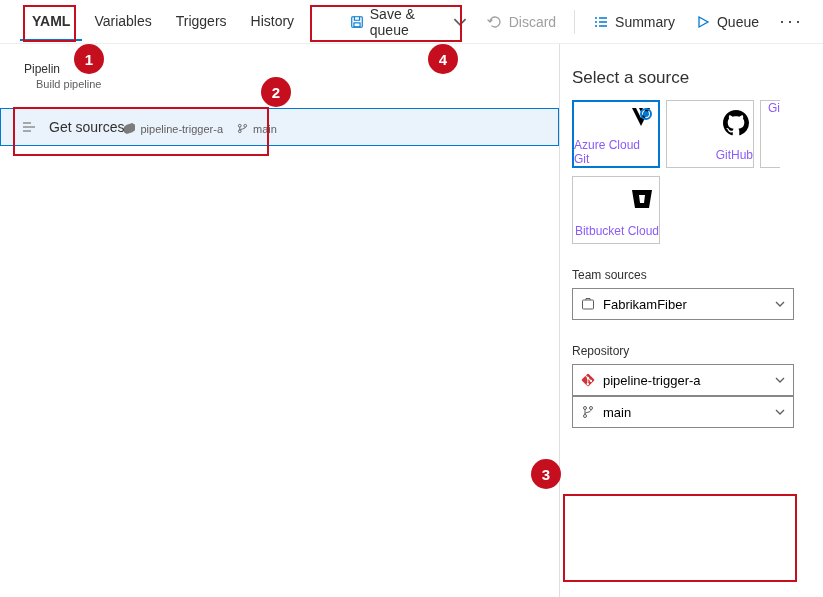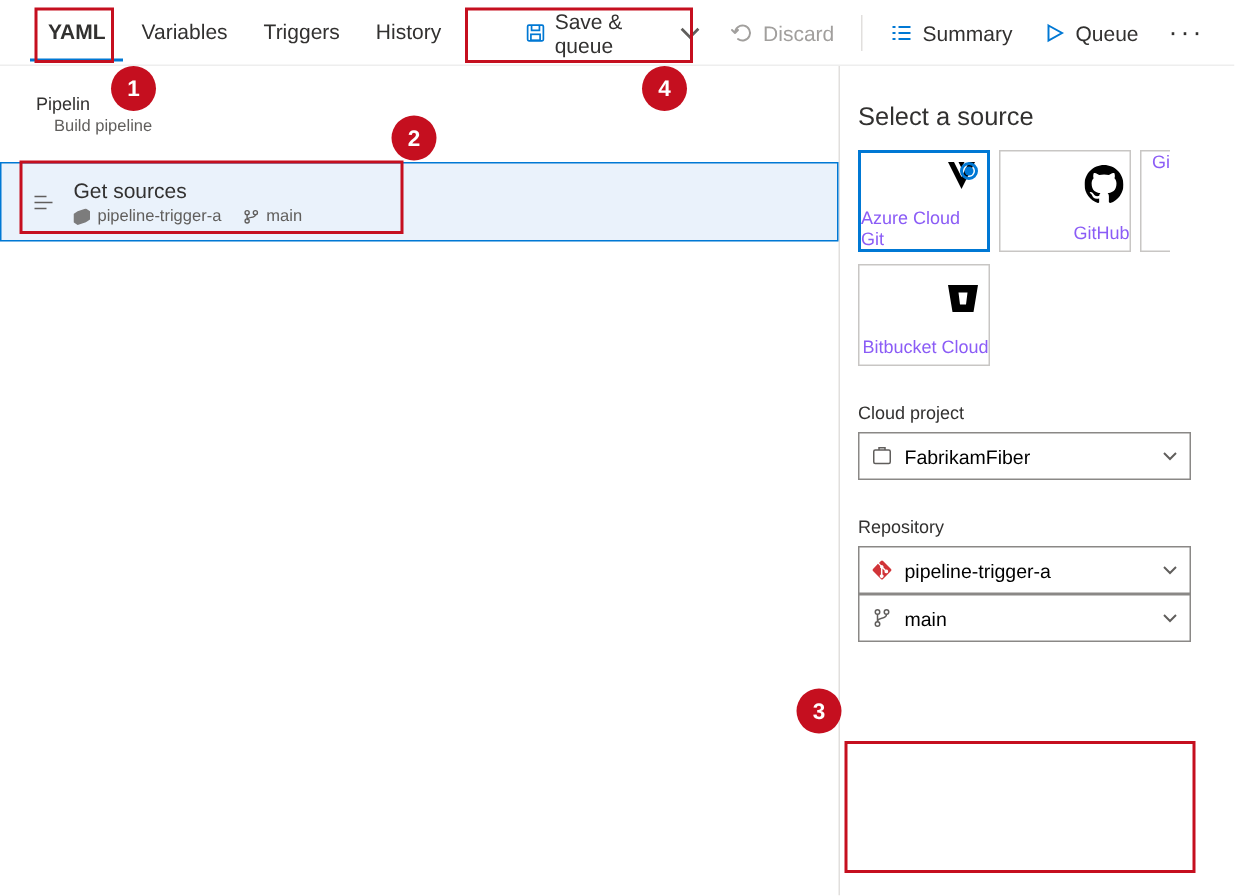--- a/index.html
+++ b/index.html
@@ -24,21 +24,21 @@
     
     .main { display: flex; height: calc(100% - 44px); }
     .left { flex: 1; padding: 18px 0 0 0; position: relative; border-right: 1px solid #e1dfdd; }
     .right { width: 263px; padding: 18px 0 6px 12px; overflow: hidden; }
 
     .pipe-title { font-size: 12px; padding-left: 24px; color: #323130; }
     .pipe-sub { font-size: 11px; color: #605e5c; padding-left: 36px; margin-top: 2px; }
 
     .get-sources { margin-top: 18px; background: #eaf2fb; border: 1px solid #0078d4; padding: 10px 14px 10px 20px; display: flex; align-items: center; gap: 12px; }
     .gs-icon { color: #605e5c; }
-    .gs-body { display: flex; flex-direction: column; }
+    .gs-body { display: flex; flex-direction: row; }
     .gs-title { font-size: 14px; color: #323130; }
     .gs-meta { display: flex; align-items: center; gap: 14px; margin-top: 3px; }
     .gs-meta-item { display: flex; align-items: center; gap: 5px; font-size: 11px; color: #605e5c; }
     .gs-meta-item svg { width: 11px; height: 11px; }
 
     
     .panel-title { font-size: 17px; color: #323130; margin: 6px 0 12px; }
     .src-grid { display: flex; gap: 6px; }
     .src-card { width: 88px; height: 68px; border: 1px solid #c8c6c4; display: flex; flex-direction: column; align-items: flex-end; justify-content: center; gap: 8px; font-size: 12px; color: #8b5cf6; position: relative; cursor: pointer; }
     .src-card.selected { border: 2px solid #0078d4; }
@@ -174,21 +174,21 @@
       <div class="src-card">
         <div class="iconbox">
           <svg width="26" height="24" viewBox="0 0 26 24" fill="#000">
               <path d="M3 3h20l-3 18H6z M10 8h6l-1 8h-4z" fill-rule="evenodd"></path>
             </svg>
         </div>
         <span>Bitbucket Cloud</span>
       </div>
     </div>
 
-    <div class="field-label">Cloud project</div>
+    <div class="field-label">Team sources</div>
     <div class="select">
       <svg class="lead" viewBox="0 0 14 14" fill="none" stroke="#605e5c" stroke-width="1">
           <rect x="1.5" y="3" width="11" height="9" rx="1"></rect>
           <path d="M5 3V1.5h4V3"></path>
         </svg>
       <span>FabrikamFiber</span>
       <svg class="sel-chev" width="10" height="10" viewBox="0 0 10 10" fill="none" stroke="#605e5c" stroke-width="1.3">
           <path d="M1 3l4 4 4-4"></path>
         </svg>
     </div>

